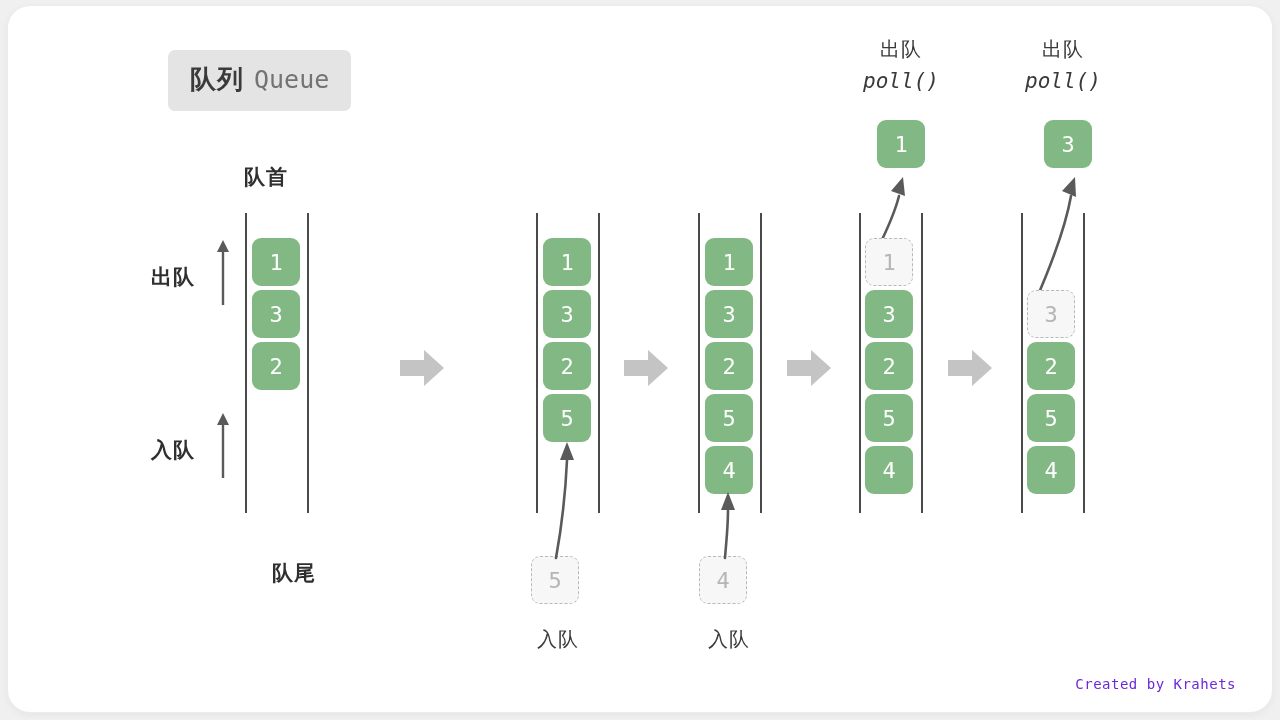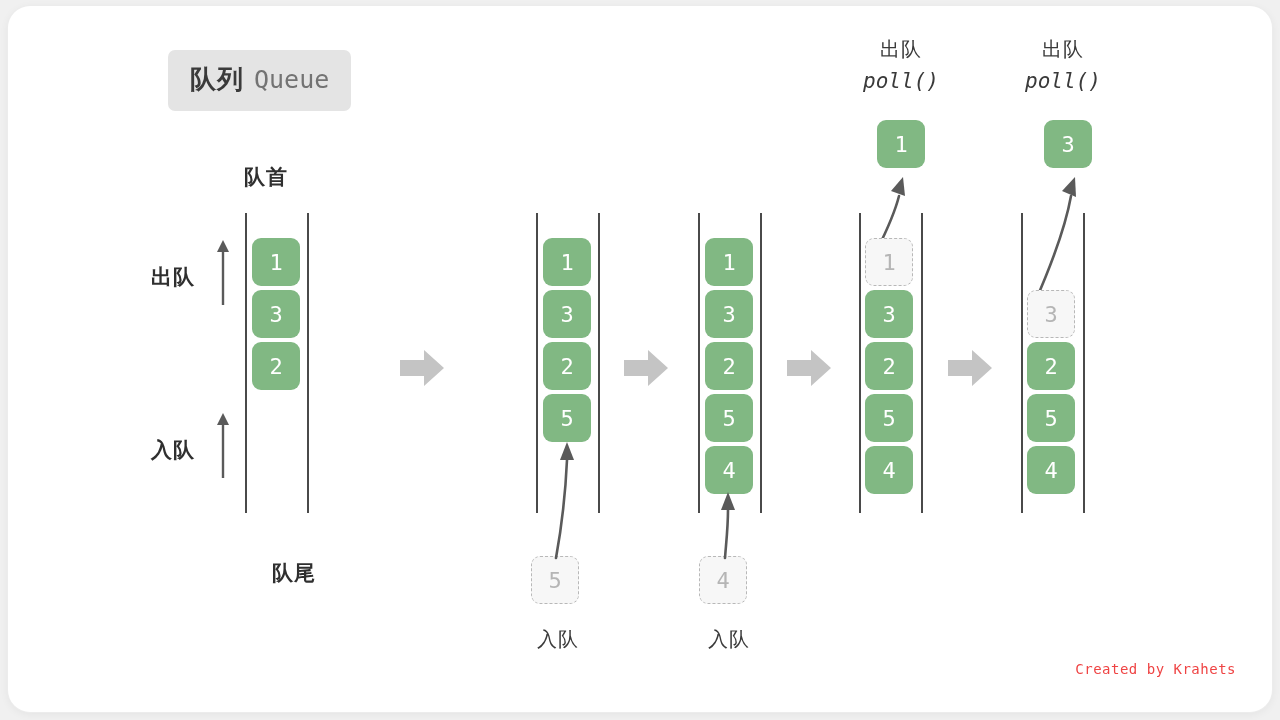--- a/index.html
+++ b/index.html
@@ -110,24 +110,24 @@
   .step-arrow { width: 44px; height: 42px; }
 
   
   .dir-arrow { width: 16px; height: 66px; }
 
   
   .motion { pointer-events: none; }
 
   
   #credit {
-    right: 36px; bottom: 35px;
+    right: 36px; bottom: 20px;
     font-family: "DejaVu Sans Mono", "Liberation Mono", monospace;
     font-size: 14px;
-    color: #ef4444;
+    color: #6d28d9;
     letter-spacing: 0.5px;
     white-space: nowrap;
   }
 </style>
 </head>
 <body>
 
 <div id="canvas">
 
   <div class="abs" id="title-badge">

